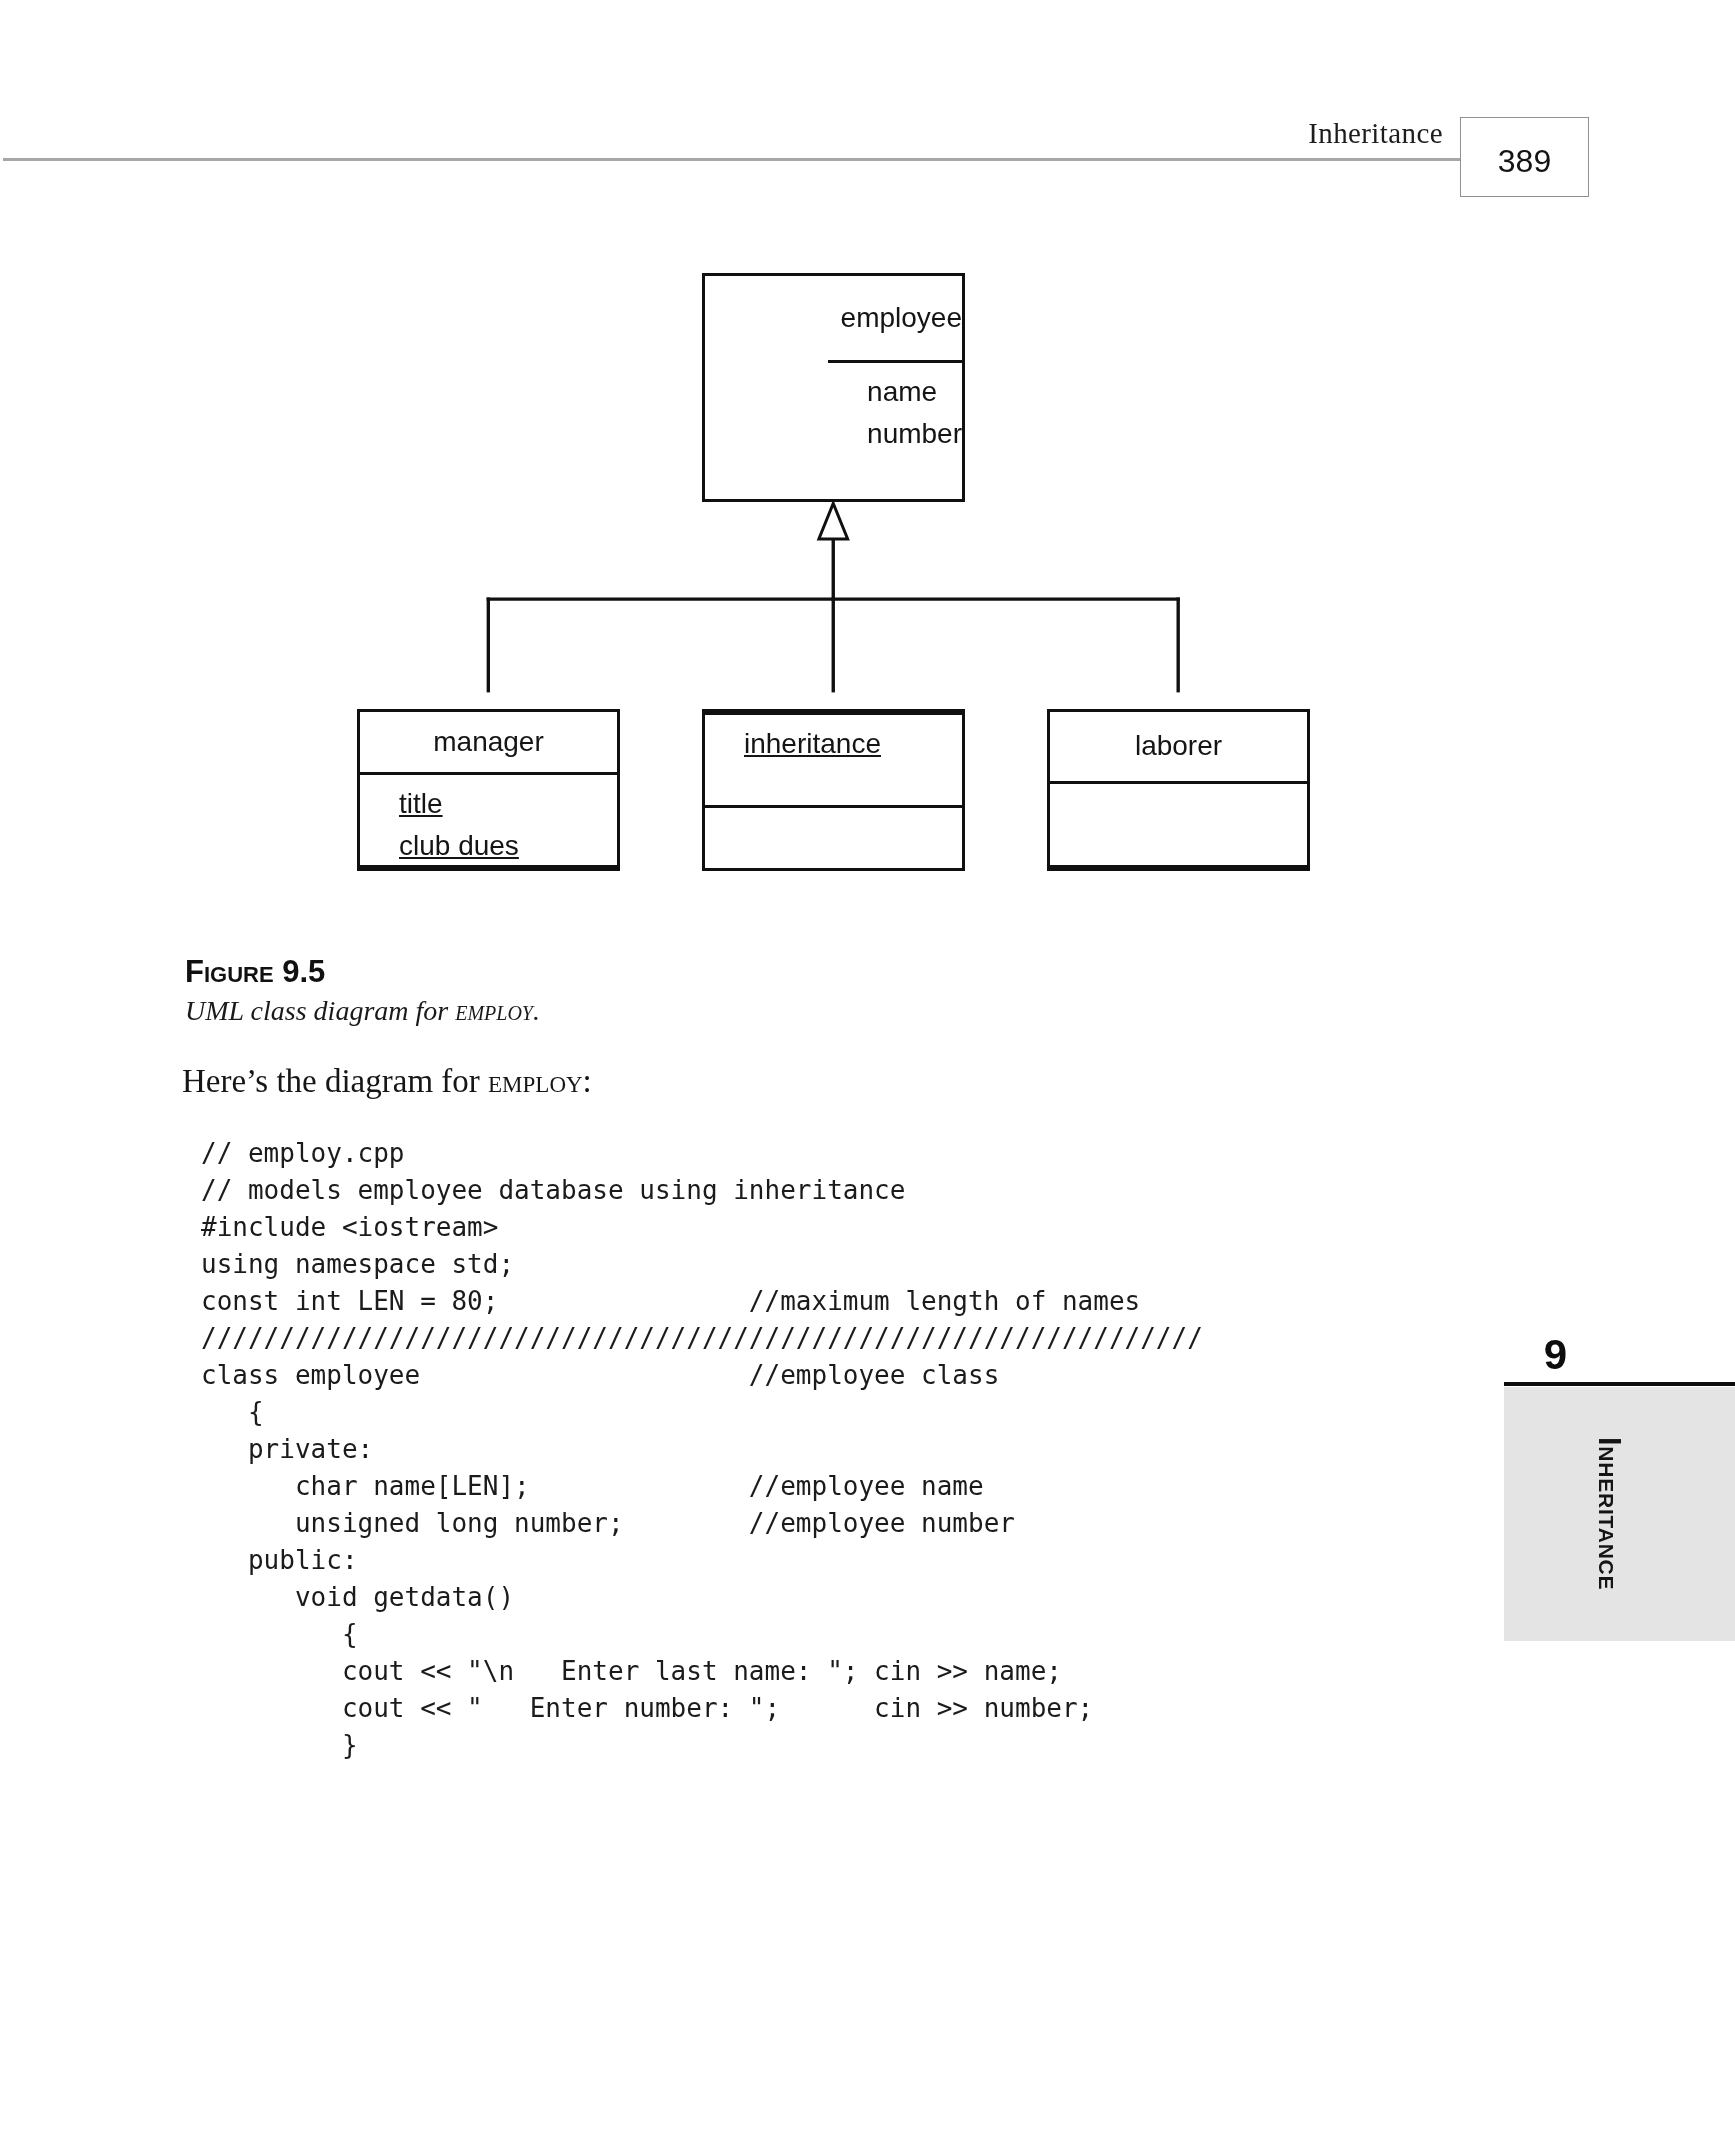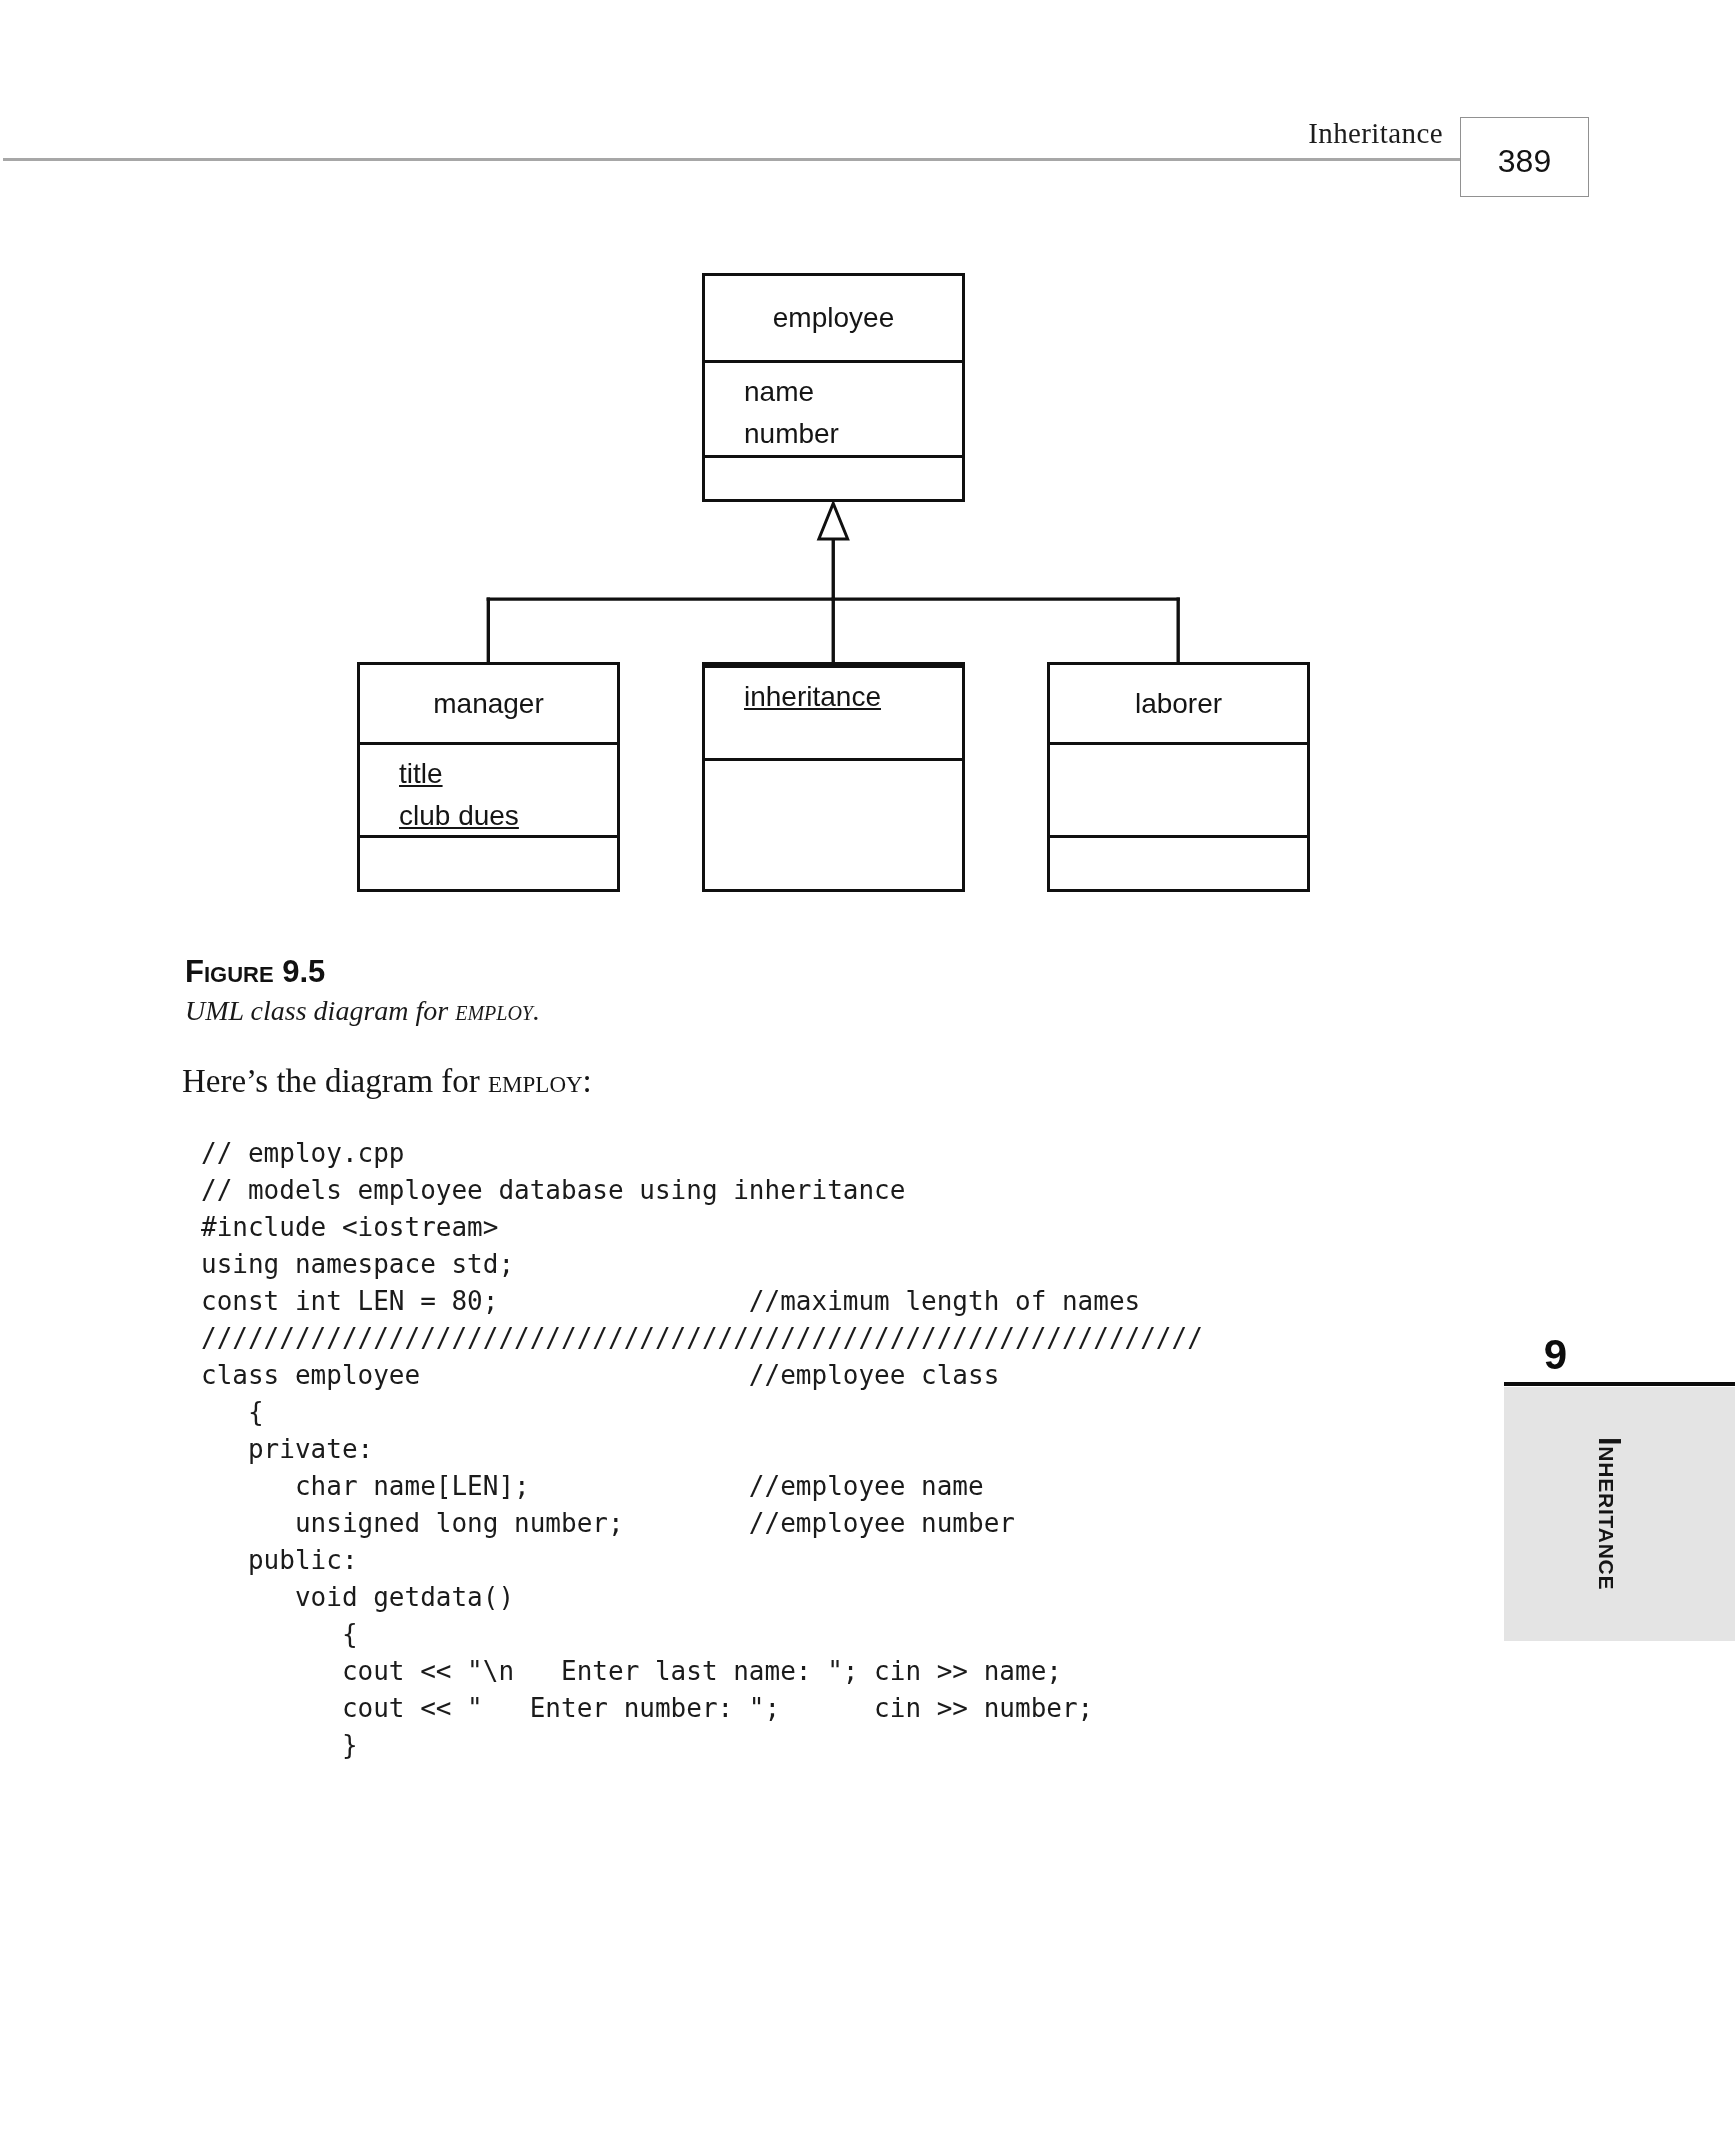--- a/index.html
+++ b/index.html
@@ -59,24 +59,24 @@
     position: absolute;
     width: 263px;
     border: 3.4px solid #101010;
     box-sizing: border-box;
     background: #ffffff;
     font-family: "Liberation Sans", sans-serif;
     color: #151515;
     display: flex;
     flex-direction: column;
   }
-  .uml-box.parent { left: 702px; top: 273px; height: 229px; }
+  .uml-box.parent { left: 702px; top: 273px; height: 229px; align-items: flex-end; }
   .uml-box.parent .uml-title { height: 84px; }
   .uml-box.parent .uml-attrs { height: 95px; }
-  .uml-box.child  { top: 662px; height: 230px; }
+  .uml-box.child  { top: 709px; height: 162px; }
   .uml-box.child .uml-title { height: 77px; }
   .uml-box.child .uml-attrs { height: 93px; text-decoration: underline; }
   #box-manager   { left: 357px; }
   #box-scientist { left: 702px; }
   #box-laborer   { left: 1047px; }
   .uml-title {
     display: flex;
     align-items: center;
     justify-content: center;
     font-size: 28px;

